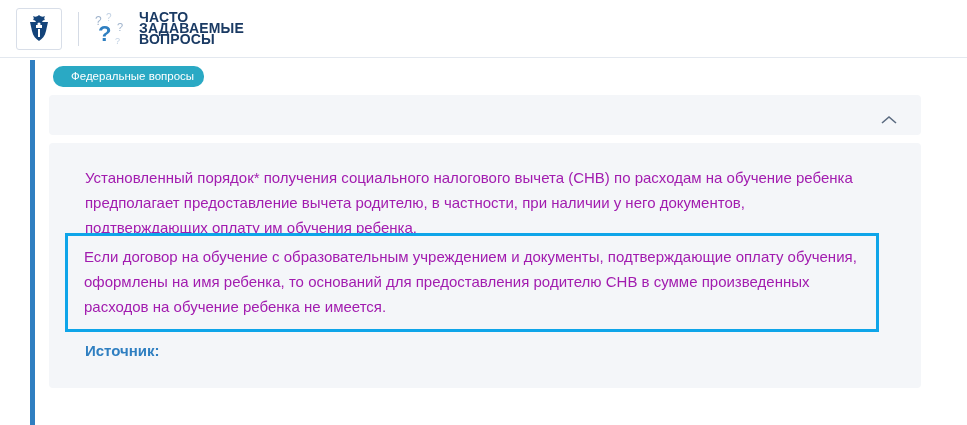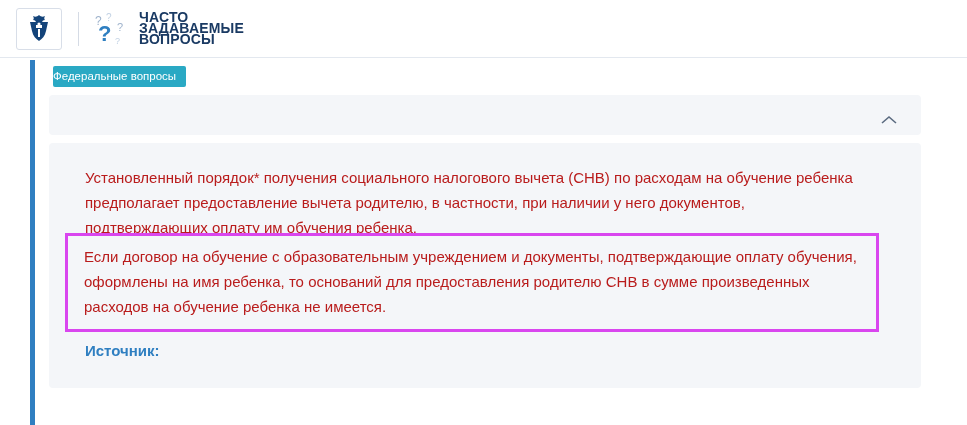--- a/index.html
+++ b/index.html
@@ -90,22 +90,22 @@
     width: 900px;
   }
 
   .tag {
     display: inline-block;
     margin: 8px 17px 0 18px;
     background: #2aa9c4;
     color: #ffffff;
     font-size: 11.5px;
     line-height: 14px;
-    padding: 3px 10px 4px 0;
-    border-radius: 2px;
+    padding: 3px 10px 4px 18px;
+    border-radius: 10px;
     white-space: nowrap;
   }
 
   .question-card {
     position: relative;
     margin: 8px 14px 0 14px;
     background: #f4f6f9;
     border-radius: 4px;
     padding: 18px 60px 22px 36px;
   }
@@ -127,26 +127,26 @@
     margin: 8px 14px 0 14px;
     background: #f4f6f9;
     border-radius: 4px;
     padding: 22px 60px 26px 36px;
     min-height: 230px;
     box-sizing: border-box;
   }
   .answer-p {
     font-size: 15px;
     line-height: 25px;
-    color: #b91c1c;
+    color: #a21caf;
     margin: 0;
   }
   .highlight-box {
     position: relative;
-    border: 3px solid #d946ef;
+    border: 3px solid #0ea5e9;
     margin: -7px -18px 0 -20px;
     padding: 8px 14px 10px 16px;
     box-sizing: border-box;
     background: transparent;
   }
   .highlight-box .answer-p { line-height: 25px; }
 
   .source-label {
     margin-top: 8px;
     font-size: 15px;

